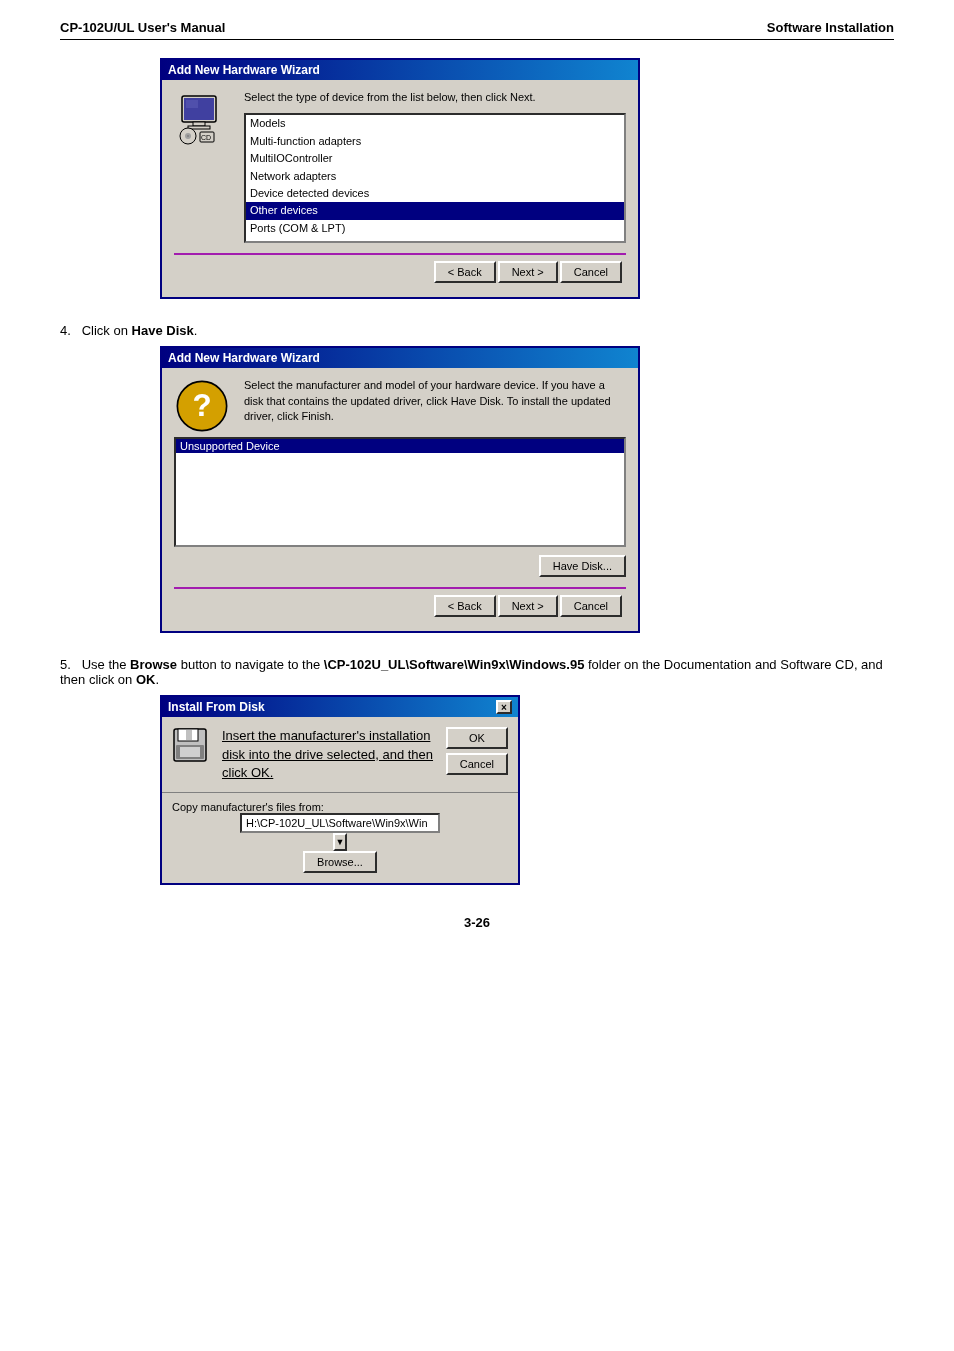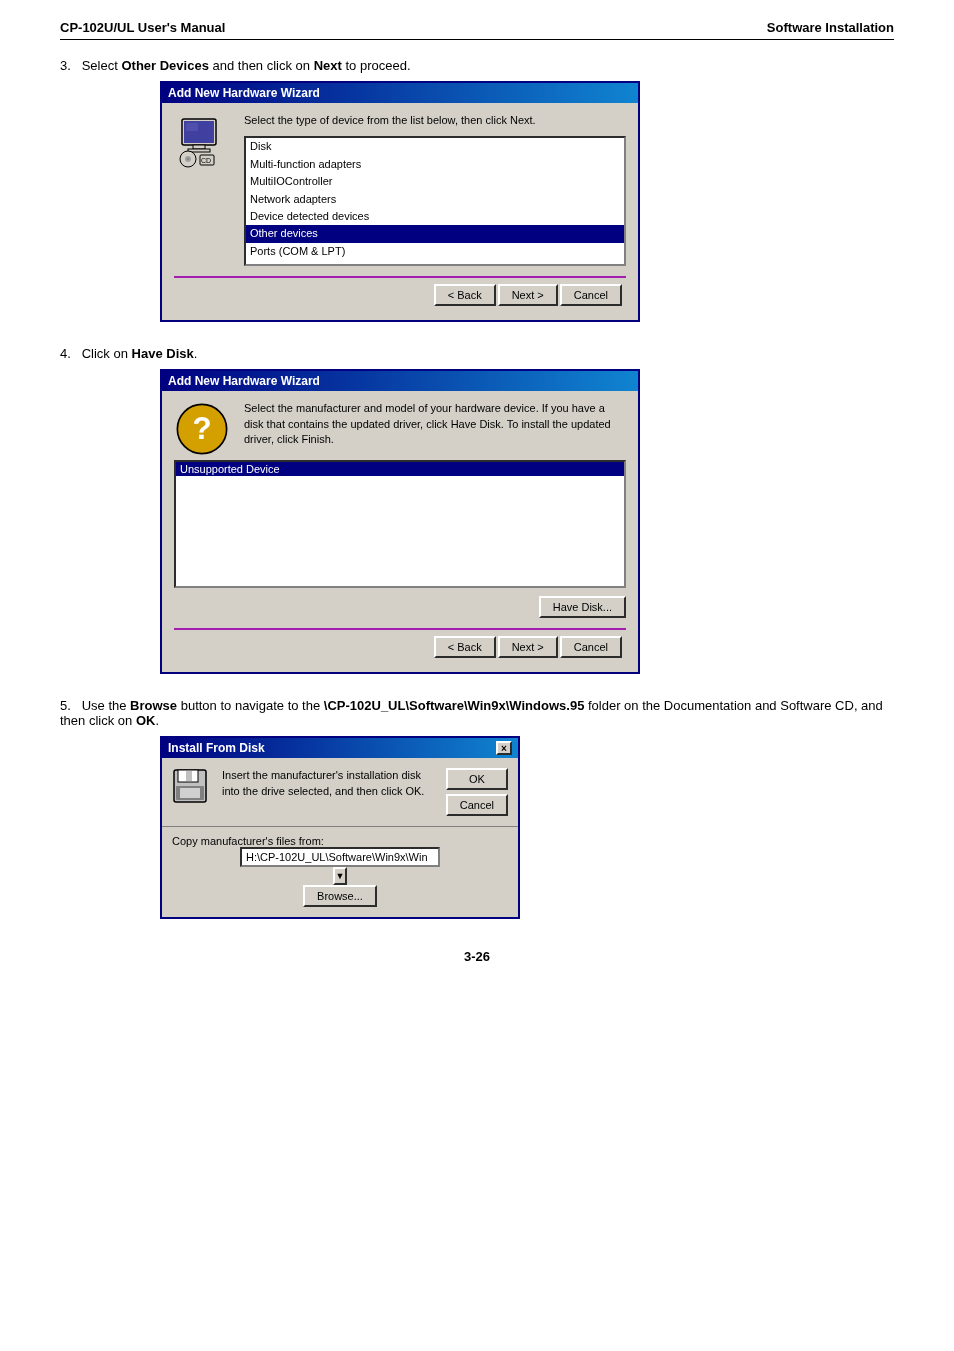--- a/index.html
+++ b/index.html
@@ -103,21 +103,21 @@
     }
     
     .models-label {
       font-size: 11px;
       margin-top: 8px;
       margin-bottom: 2px;
     }
     .models-listbox {
       border: 2px inset #808080;
       background: #fff;
-      height: 128px;
+      height: 110px;
       font-size: 11px;
       overflow-y: auto;
     }
     .have-disk-row {
       display: flex;
       justify-content: flex-end;
       margin-top: 8px;
     }
     
     .install-dialog {
@@ -152,23 +152,24 @@
       display: flex;
       gap: 10px;
       align-items: flex-start;
       padding: 10px;
     }
     .floppy-icon {
       width: 40px;
       flex-shrink: 0;
     }
     .install-text {
-      font-size: 11px;
+      font-size: 13px;
       line-height: 1.4;
       flex: 1;
+      text-decoration: underline;
     }
     .install-ok-col {
       display: flex;
       flex-direction: column;
       gap: 4px;
       flex-shrink: 0;
     }
     .install-lower {
       padding: 8px 10px 10px;
       border-top: 1px solid #808080;
@@ -212,25 +213,20 @@
   </style>
 </head>
 <body>
 
 <div class="header-row">
   <span>CP-102U/UL  User's  Manual</span>
   <span>Software  Installation</span>
 </div>
 
 <div class="step">
-  <div class="step-label">
-    <span>3.</span>
-    &nbsp;
-    <span>Select </span><b>Other Devices</b><span> and then click on </span><b>Next</b><span> to proceed.</span>
-  </div>
 
   <div class="dialog-wrapper">
     <div class="dialog">
       <div class="dialog-titlebar">
         <span>Add New Hardware Wizard</span>
       </div>
       <div class="dialog-content">
         <div class="dialog-body">
 
           <div class="dialog-icon">
@@ -248,21 +244,21 @@
               <ellipse cx="14" cy="46" rx="3" ry="3" fill="#a0a0a0"></ellipse>
               <ellipse cx="14" cy="46" rx="1" ry="1" fill="#808080"></ellipse>
 
               <rect x="26" y="42" width="14" height="10" rx="1" fill="#d4d0c8" stroke="#000" stroke-width="1"></rect>
               <text x="27" y="50" font-size="7" fill="#000">CD</text>
             </svg>
           </div>
           <div class="dialog-text">
             <span>Select the type of device from the list below, then click Next.</span>
             <div class="listbox">
-              <div class="listbox-item">Disk</div>
+              <div class="listbox-item">Models</div>
               <div class="listbox-item">Multi-function adapters</div>
               <div class="listbox-item">MultiIOController</div>
               <div class="listbox-item">Network adapters</div>
               <div class="listbox-item">Device detected devices</div>
               <div class="listbox-item selected">Other devices</div>
               <div class="listbox-item">Ports (COM &amp; LPT)</div>
 
             </div>
           </div>
         </div>

